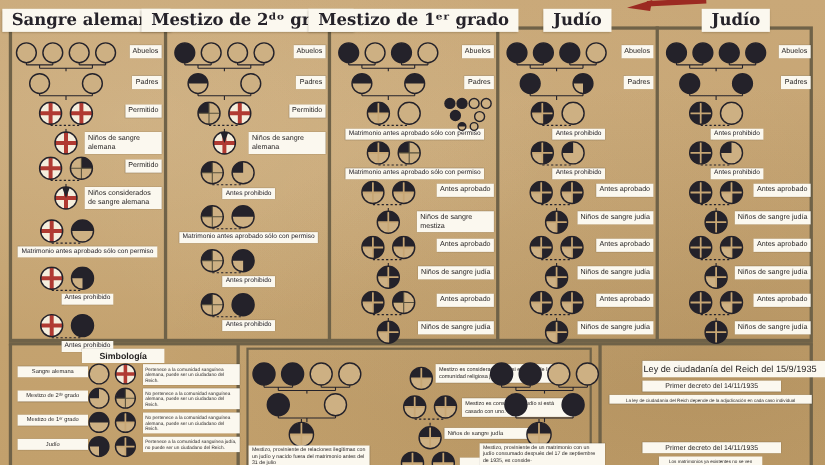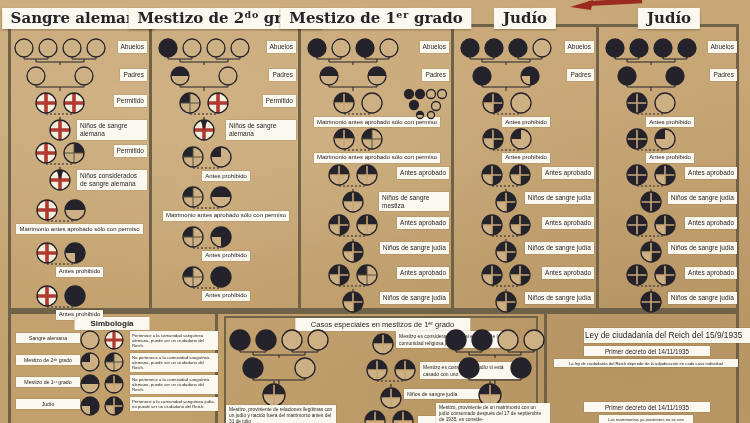--- a/index.html
+++ b/index.html
@@ -718,21 +718,20 @@
             <path d="M34 10 L34 19 A9 9 0 0 1 25 10 Z" fill="#cdb083"></path>
             <path d="M25 10 H43 M34 1 V19" stroke="#c7a674" stroke-width="1.6" fill="none"></path>
             <circle cx="34" cy="10" r="9" fill="none" stroke="#24222a" stroke-width="1.3"></circle>
           </svg></div>
         <div class="whitebox lg-desc" style="left:122px;top:84px;width:84px;">Pertenece a la comunidad sanguínea judía, no puede ser un ciudadano del Reich.</div>
       </div>
   </div>
 
   <div id="special">
     <div id="caso-border"></div>
-    <div class="whitebox sec-title" style="left:50%;top:5px;transform:translateX(-50%);font-weight:normal;font-size:7.5px;">Casos especiales en mestizos de 1ᵉʳ grado</div>
     <div id="special-content">
         <div style="position:absolute;left:8px;top:16px;"><svg width="104" height="29" viewBox="0 0 104 29">
             <circle cx="14" cy="11" r="10" fill="#24222a"></circle>
             <circle cx="14" cy="11" r="10" fill="none" stroke="#24222a" stroke-width="1.3"></circle>
             <circle cx="40" cy="11" r="10" fill="#24222a"></circle>
             <circle cx="40" cy="11" r="10" fill="none" stroke="#24222a" stroke-width="1.3"></circle>
             <circle cx="66" cy="11" r="10" fill="#cdb083"></circle>
             <circle cx="66" cy="11" r="10" fill="none" stroke="#24222a" stroke-width="1.3"></circle>
             <circle cx="92" cy="11" r="10" fill="#cdb083"></circle>
             <circle cx="92" cy="11" r="10" fill="none" stroke="#24222a" stroke-width="1.3"></circle>

